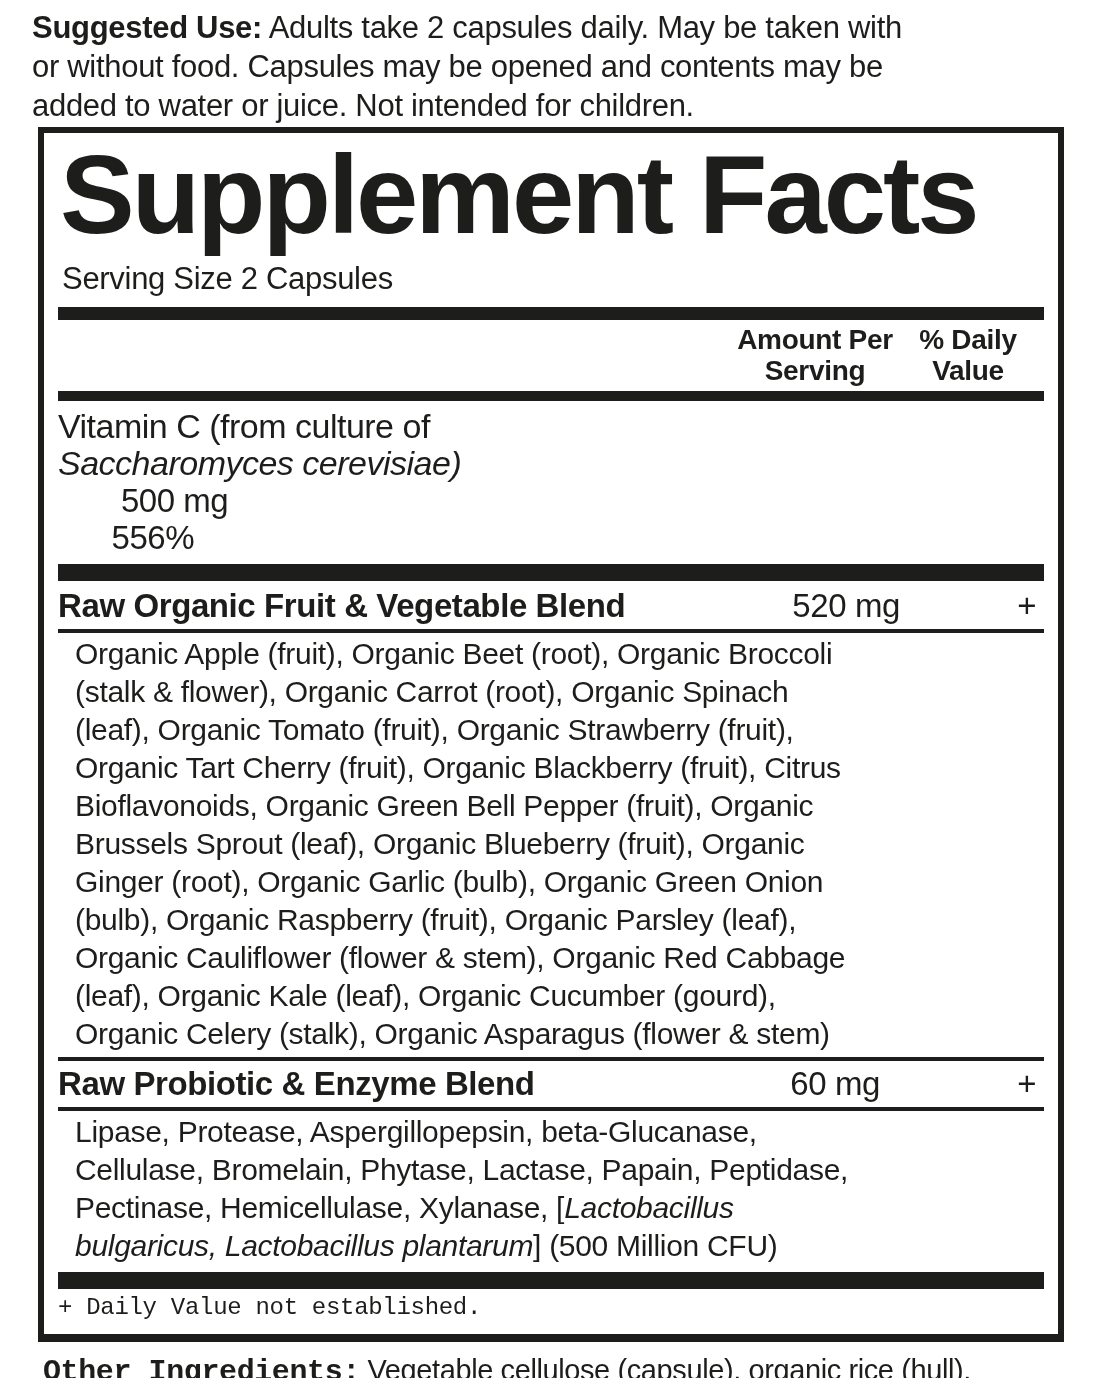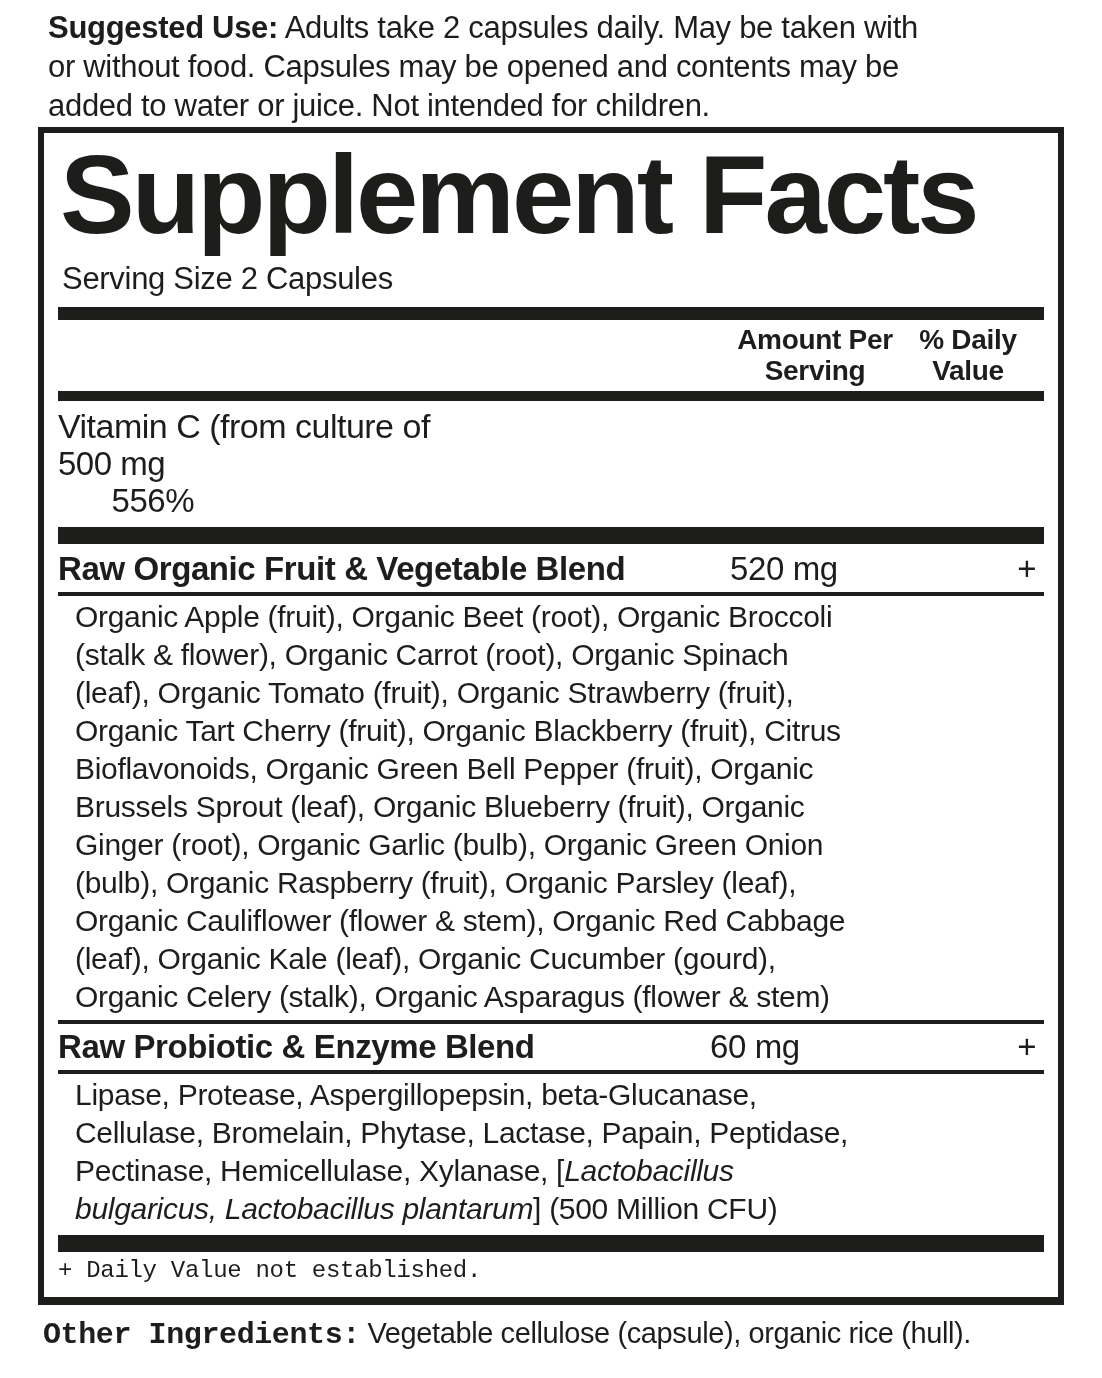--- a/index.html
+++ b/index.html
@@ -10,21 +10,21 @@
     font-family: "Liberation Sans", "DejaVu Sans", sans-serif;
     color: #1d1d1b;
     overflow: hidden;
   }
   .pre { white-space: pre-line; }
   .b { font-weight: 700; }
   .i { font-style: italic; }
 
   
   .suggested {
-    margin: 8px 30px 2px 48px;
+    margin: 8px 30px 2px 32px;
     font-size: 31px;
     line-height: 39px;
     letter-spacing: -0.3px;
   }
 
   
   .panel {
     margin-left: 38px;
     width: 1026px;
     border: 6px solid #1d1d1b;
@@ -47,21 +47,21 @@
   }
   .bar { background: #1d1d1b; }
   .bar-top    { height: 13px; margin-top: 9px; }
   .bar-head   { height: 10px; margin-top: 5px; }
   .bar-thick  { height: 17px; margin-top: 8px; }
   .bar-foot   { height: 17px; margin-top: 7px; }
   .rule { height: 4px; background: #1d1d1b; margin-top: 3px; }
 
   .row { display: flex; align-items: flex-start; }
   .col-name { flex: 1; }
-  .col-amt  { width: 170px; text-align: left; }
+  .col-amt  { width: 170px; text-align: right; }
   .col-dv   { width: 136px; margin-right: 8px; text-align: right; }
 
   .head-row { margin-top: 4px; }
   .head-row .col-amt, .head-row .col-dv {
     font-weight: 700;
     font-size: 28px;
     line-height: 31px;
     text-align: center;
     letter-spacing: -0.3px;
   }
@@ -122,21 +122,21 @@
       <div class="col-amt pre">Amount Per
 Serving</div>
       <div class="col-dv pre">% Daily
 Value</div>
     </div>
 
     <div class="bar bar-head"></div>
 
     <div class="row vit-row">
       <div class="col-name pre"><span>Vitamin C (from culture of
-</span></div>
+</span><span class="i">Saccharomyces cerevisiae)</span></div>
       <div class="col-amt">500 mg</div>
       <div class="col-dv">556%</div>
     </div>
 
     <div class="bar bar-thick"></div>
 
     <div class="row blend-row first">
       <div class="col-name">Raw Organic Fruit &amp; Vegetable Blend</div>
       <div class="col-amt">520 mg</div>
       <div class="col-dv">+</div>

